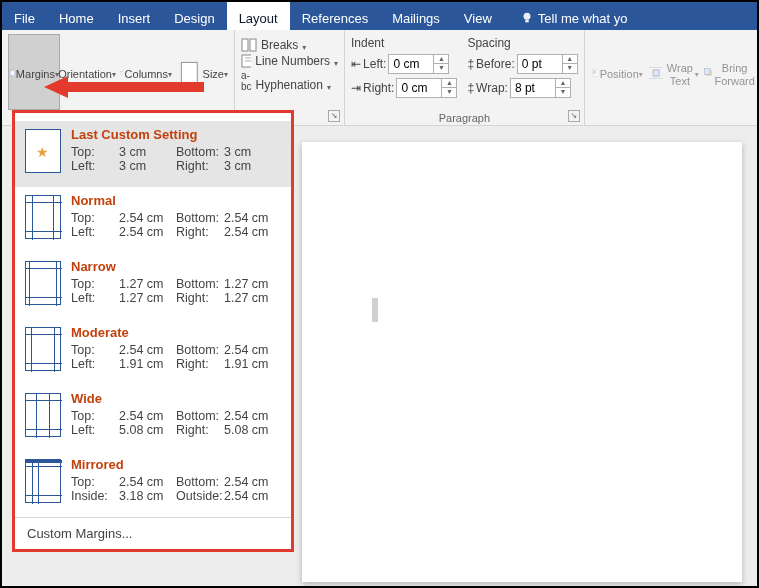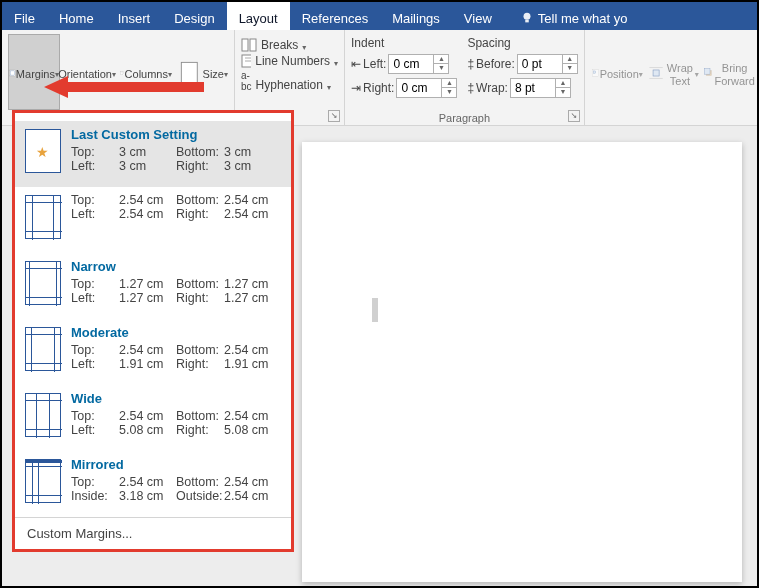--- a/index.html
+++ b/index.html
@@ -43,21 +43,21 @@
   .page { background: #fff; width: 440px; height: 440px; box-shadow: 0 2px 6px rgba(0,0,0,0.25); position: relative; }
   .cursor-mark { position: absolute; left: 70px; top: 156px; width: 6px; height: 24px; background: #d0d0d0; }
   
   .dropdown { position: absolute; left: 10px; top: 108px; width: 282px; background: #fff; border: 3px solid #e23b2e; z-index: 10; font-size: 13px; color: #444; padding: 8px 0 0 0; }
   .mitem { display: flex; padding: 6px 10px 14px 10px; cursor: pointer; gap: 10px; }
   .mitem.selected { background: #e5e5e5; }
   .thumb { width: 36px; height: 44px; border: 1px solid #2b579a; background: #fff; position: relative; flex-shrink: 0; margin-top: 2px; }
   .thumb .star { position: absolute; top: 14px; left: 10px; color: #e8a33d; font-size: 14px; }
   .thumb .hl { position: absolute; background: #2b579a; }
   .mtext { flex: 1; }
-  .mtext .mtitle { font-weight: 600; color: #0369a1; margin-bottom: 3px; }
+  .mtext .mtitle { font-weight: 600; color: #c2410c; margin-bottom: 3px; }
   .mvals { display: flex; flex-wrap: wrap; font-size: 12.5px; }
   .mvals > div { width: 50%; display: flex; }
   .mvals .k { width: 48px; }
   .footer { border-top: 1px solid #d4d4d4; padding: 8px 12px; font-size: 13px; color: #444; cursor: pointer; }
 </style>
 </head>
 <body>
 
 <div class="tabbar">
   <div class="tab">File</div>
@@ -274,20 +274,21 @@
     </div>
       </div>
       <div class="mitem">
     <div class="thumb">
           <div class="hl" style="left:0;top:6px;width:36px;height:1px"></div>
           <div class="hl" style="left:0;bottom:6px;width:36px;height:1px"></div>
           <div class="hl" style="left:6px;top:0;width:1px;height:44px"></div>
           <div class="hl" style="right:6px;top:0;width:1px;height:44px"></div>
         </div>
     <div class="mtext">
+      <div class="mtitle">Normal</div>
       <div class="mvals">
         <div>
               <span class="k">Top:</span>
               <span>2.54 cm</span>
             </div>
         <div>
               <span class="k">Bottom:</span>
               <span>2.54 cm</span>
             </div>
         <div>

